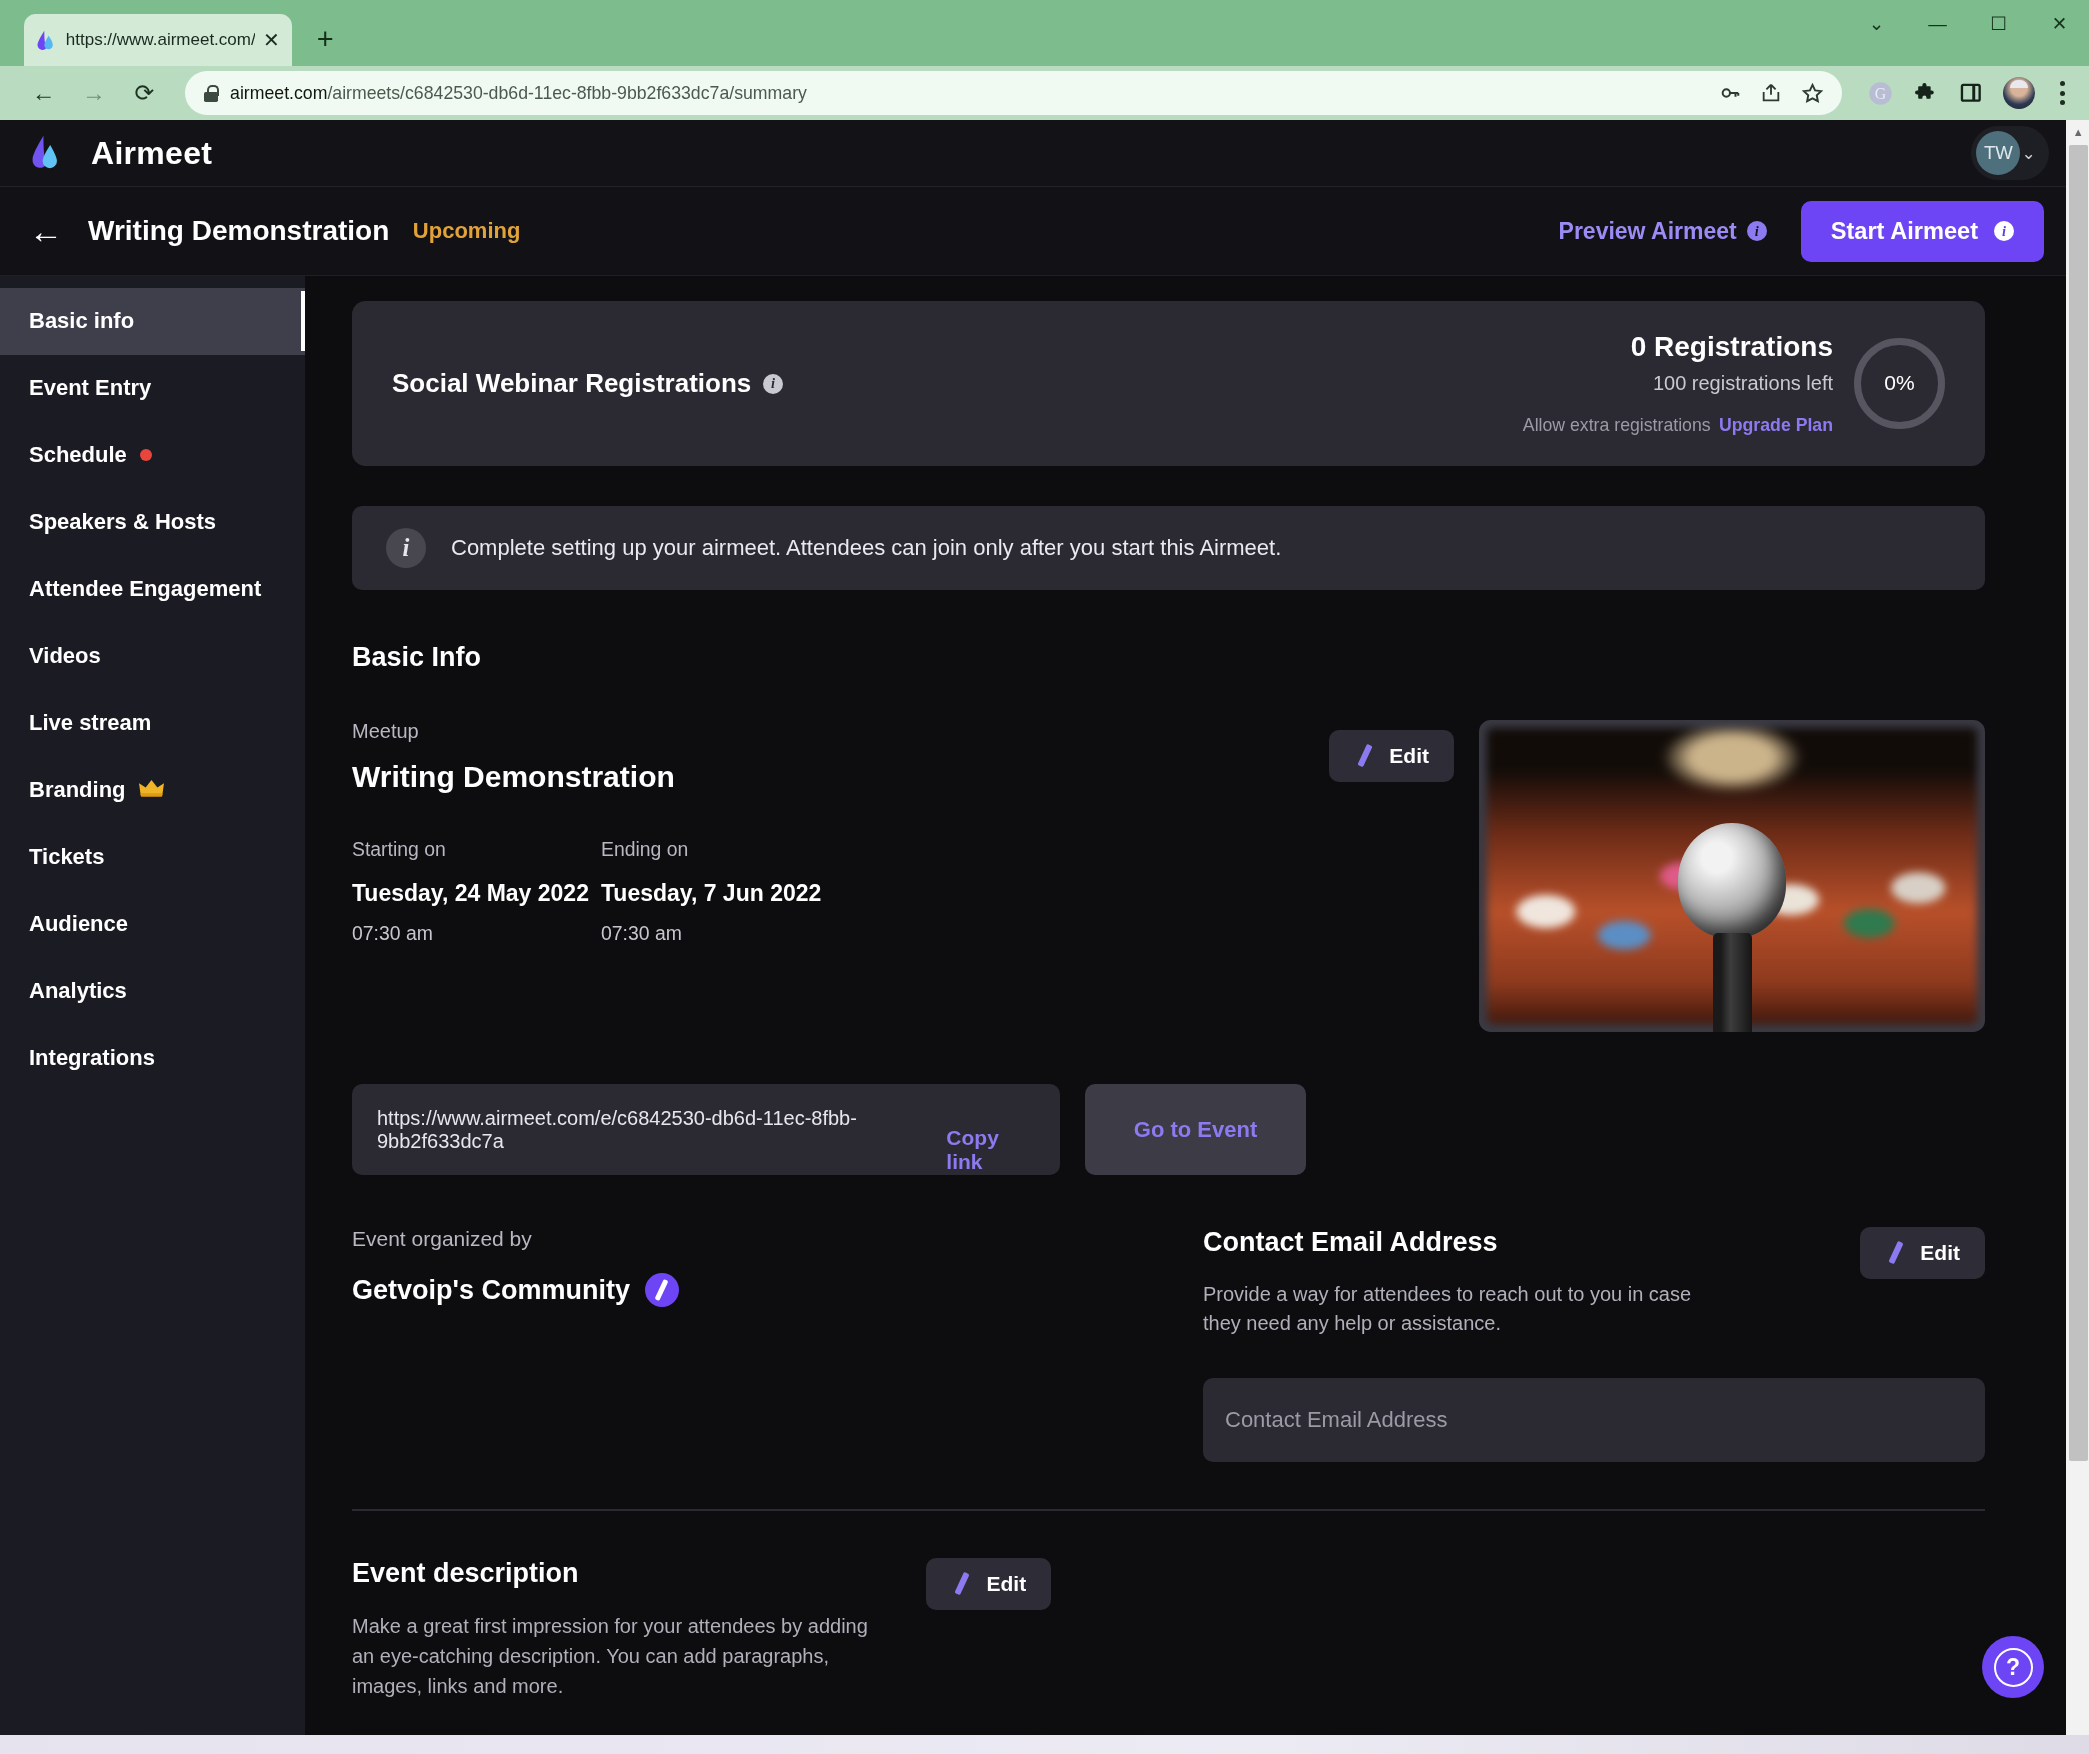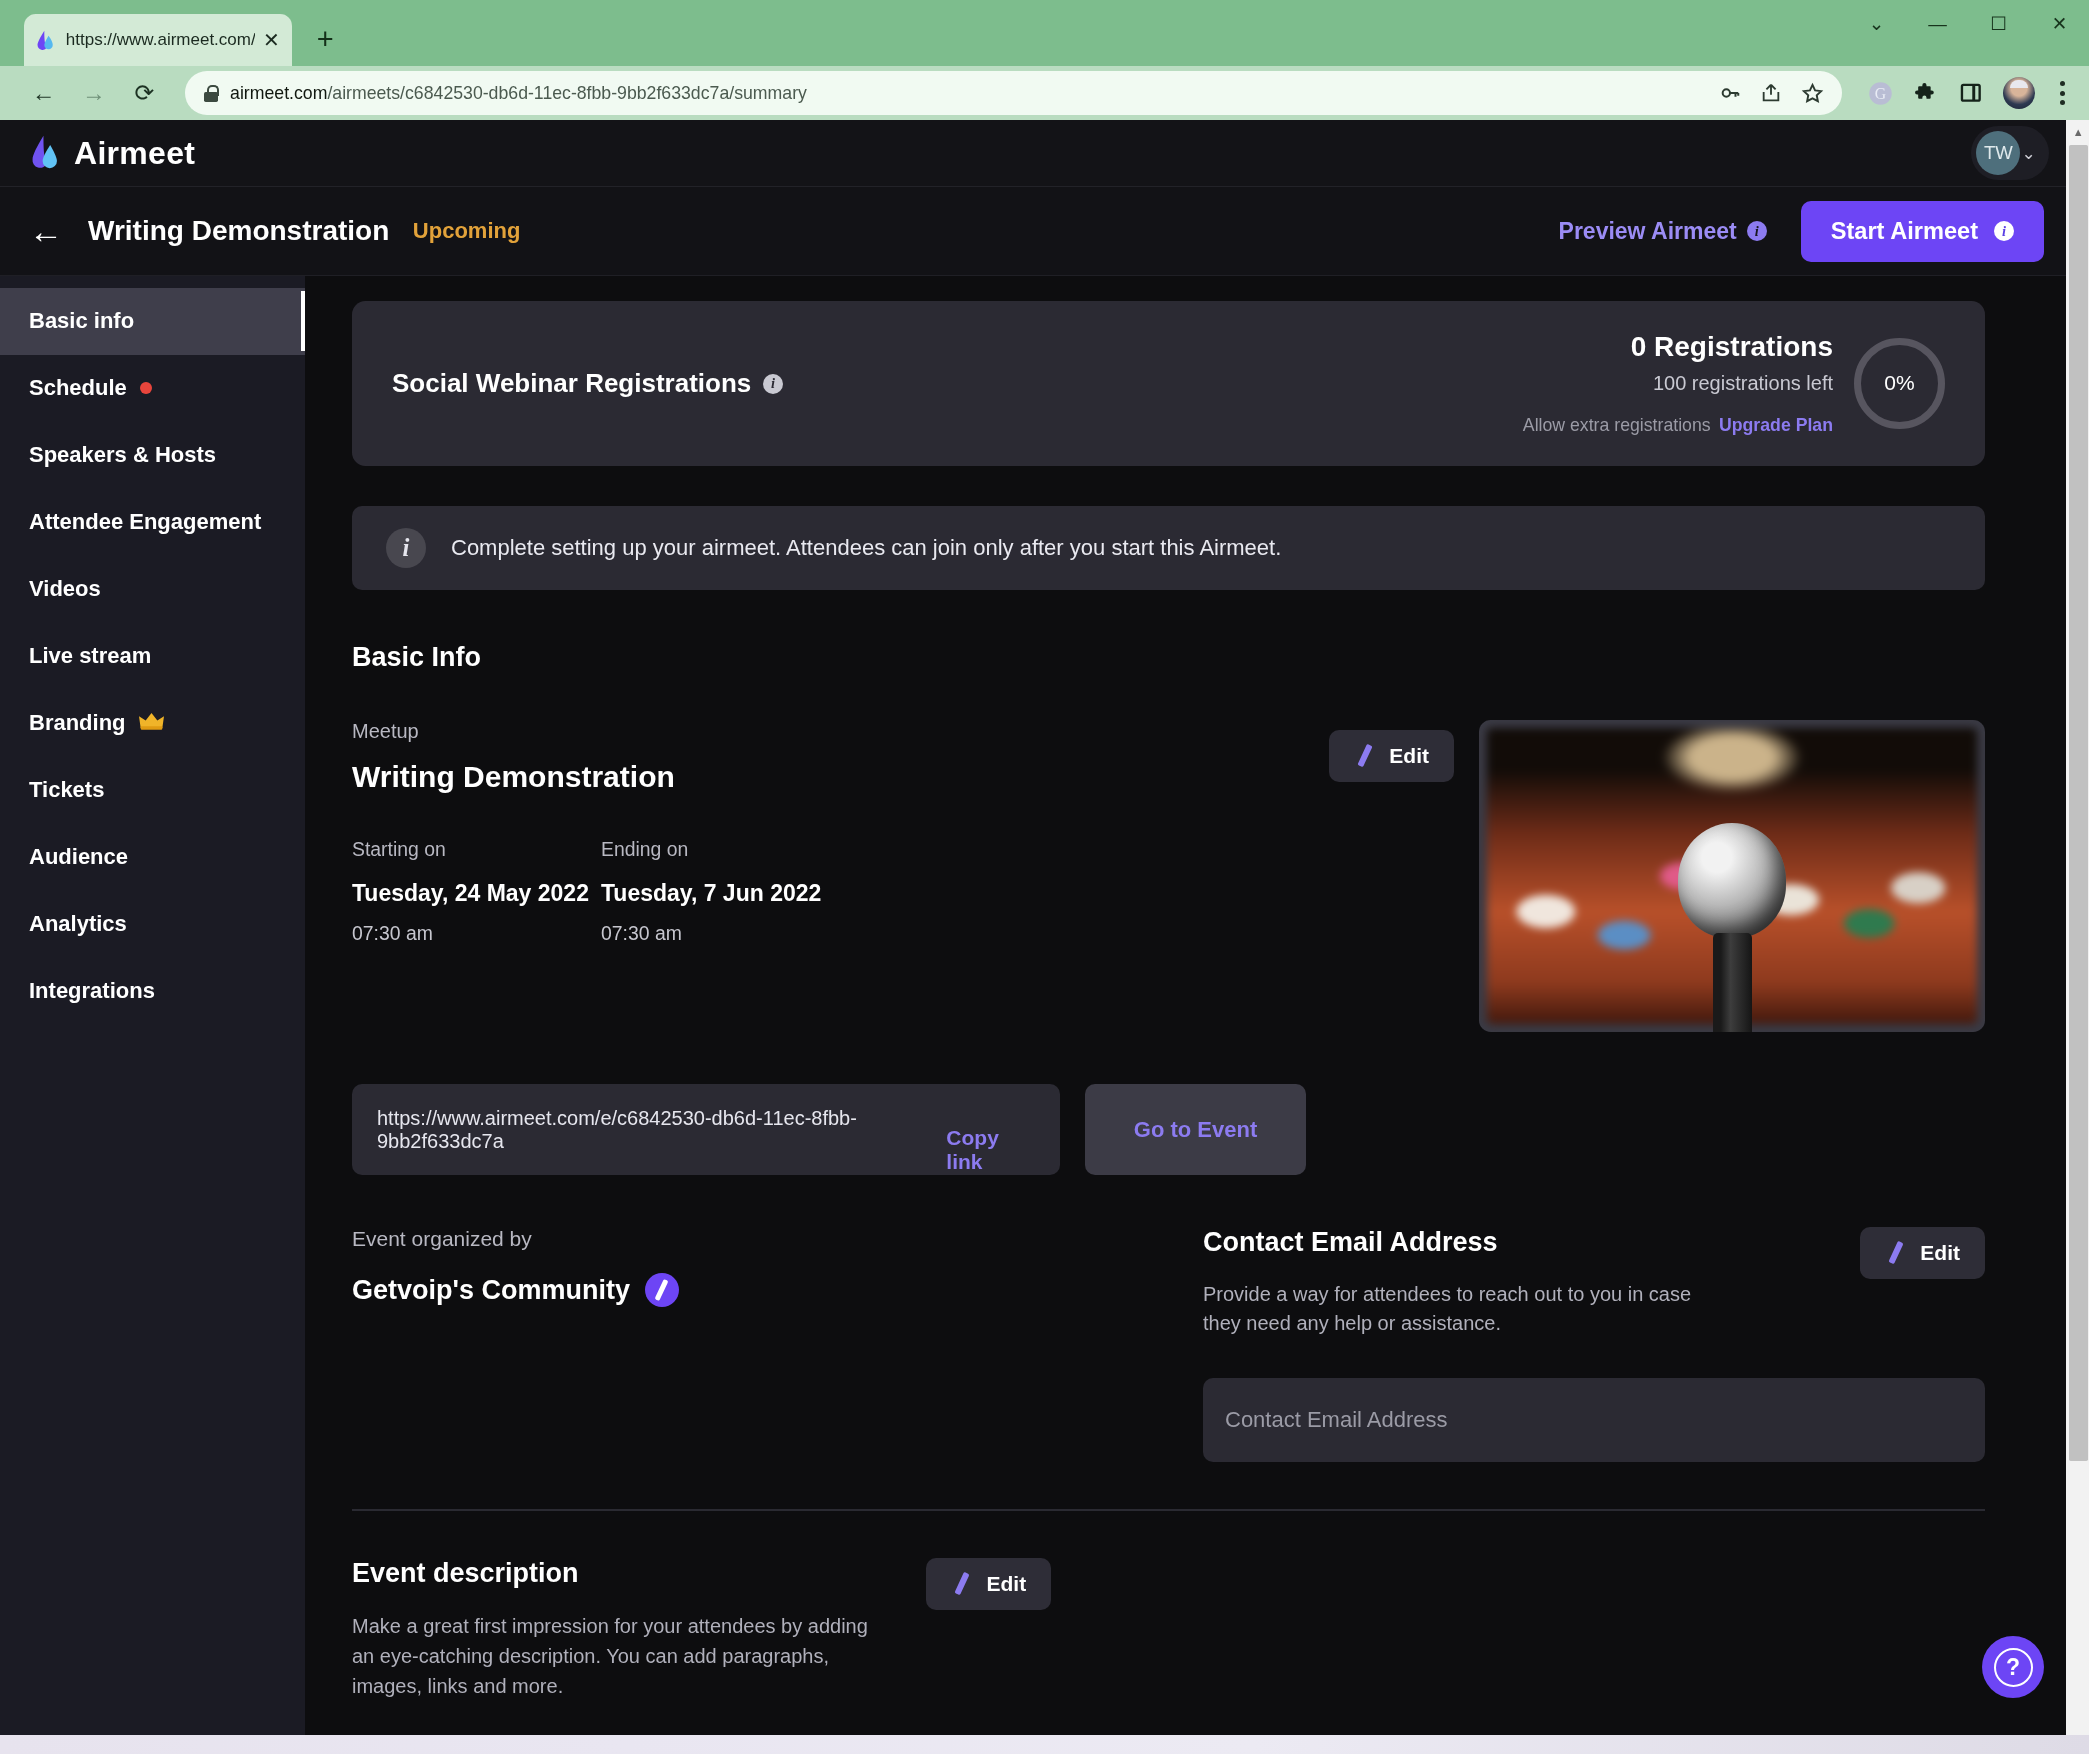--- a/index.html
+++ b/index.html
@@ -96,21 +96,21 @@
     position:absolute; top: 25px; left: 2.5px; width: 18.6px; height: 1316px;
     background: #c1c1c1; border-radius: 1.7px;
   }
 
   
   .app-top {
     height: 67px; background: #131317; display: flex; align-items: center;
     padding: 0 29px; justify-content: space-between;
     border-bottom: 0.8px solid #222228;
   }
-  .brand { display: flex; align-items: center; gap: 11px; }
+  .brand { display: flex; align-items: center; gap: 28px; }
   .brand-logo { width: 34px; height: 37px; position: relative; }
   .brand-name { font-size: 32px; font-weight: 700; color: #fff; letter-spacing: 0.3px; }
   .acct {
     display: flex; align-items: center; gap: 1px; background: #1e1e25;
     border-radius: 29px; padding: 5px 13.5px 5px 5px; cursor: pointer; margin-right: 11.8px;
   }
   .acct-circle {
     width: 44px; height: 44px; border-radius: 50%; background: #4e6f7c;
     color: #dfe9ec; font-size: 18.6px; display:flex; align-items:center; justify-content:center;
     font-weight: 500;
@@ -425,20 +425,23 @@
       </span>
     </div>
 
     <div class="body-row">
 
       <div class="sidebar">
         <div class="side-item active">
           <span>Basic info</span>
         </div>
         <div class="side-item">
+          <span>Event Entry</span>
+        </div>
+        <div class="side-item">
           <span>Schedule</span>
           <span class="dot-red"></span>
         </div>
         <div class="side-item">
           <span>Speakers &amp; Hosts</span>
         </div>
         <div class="side-item">
           <span>Attendee Engagement</span>
         </div>
         <div class="side-item">

